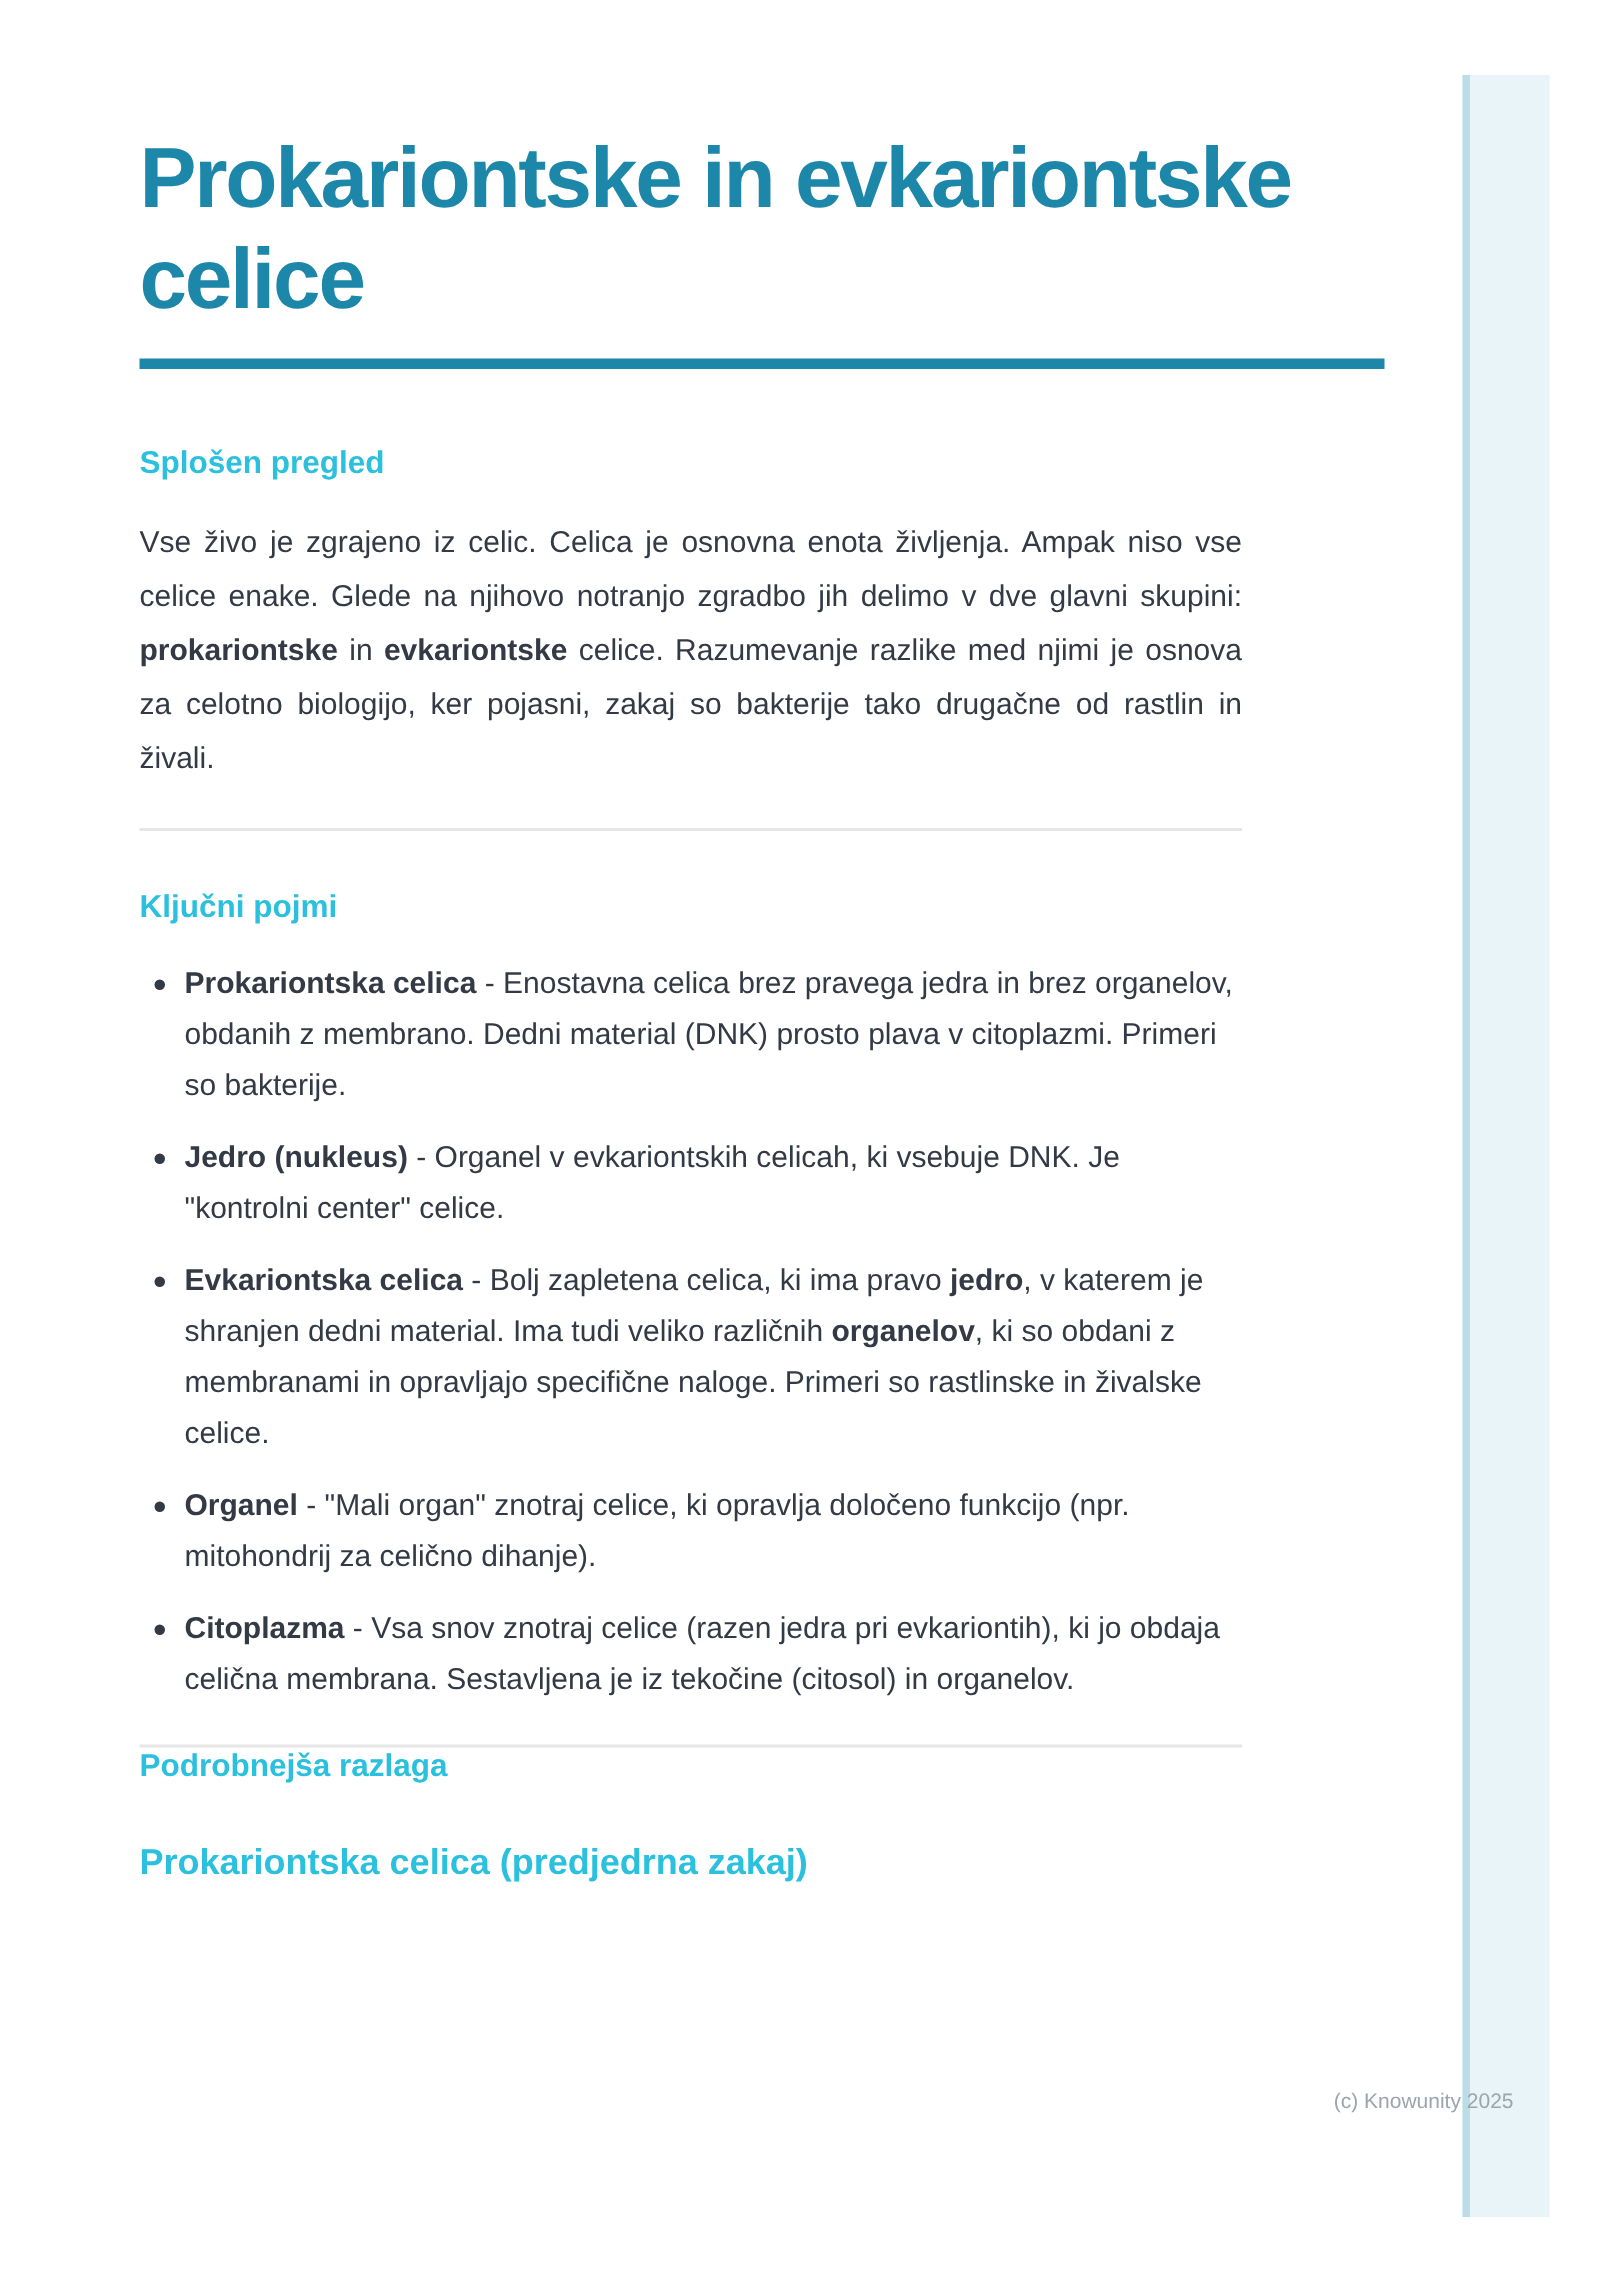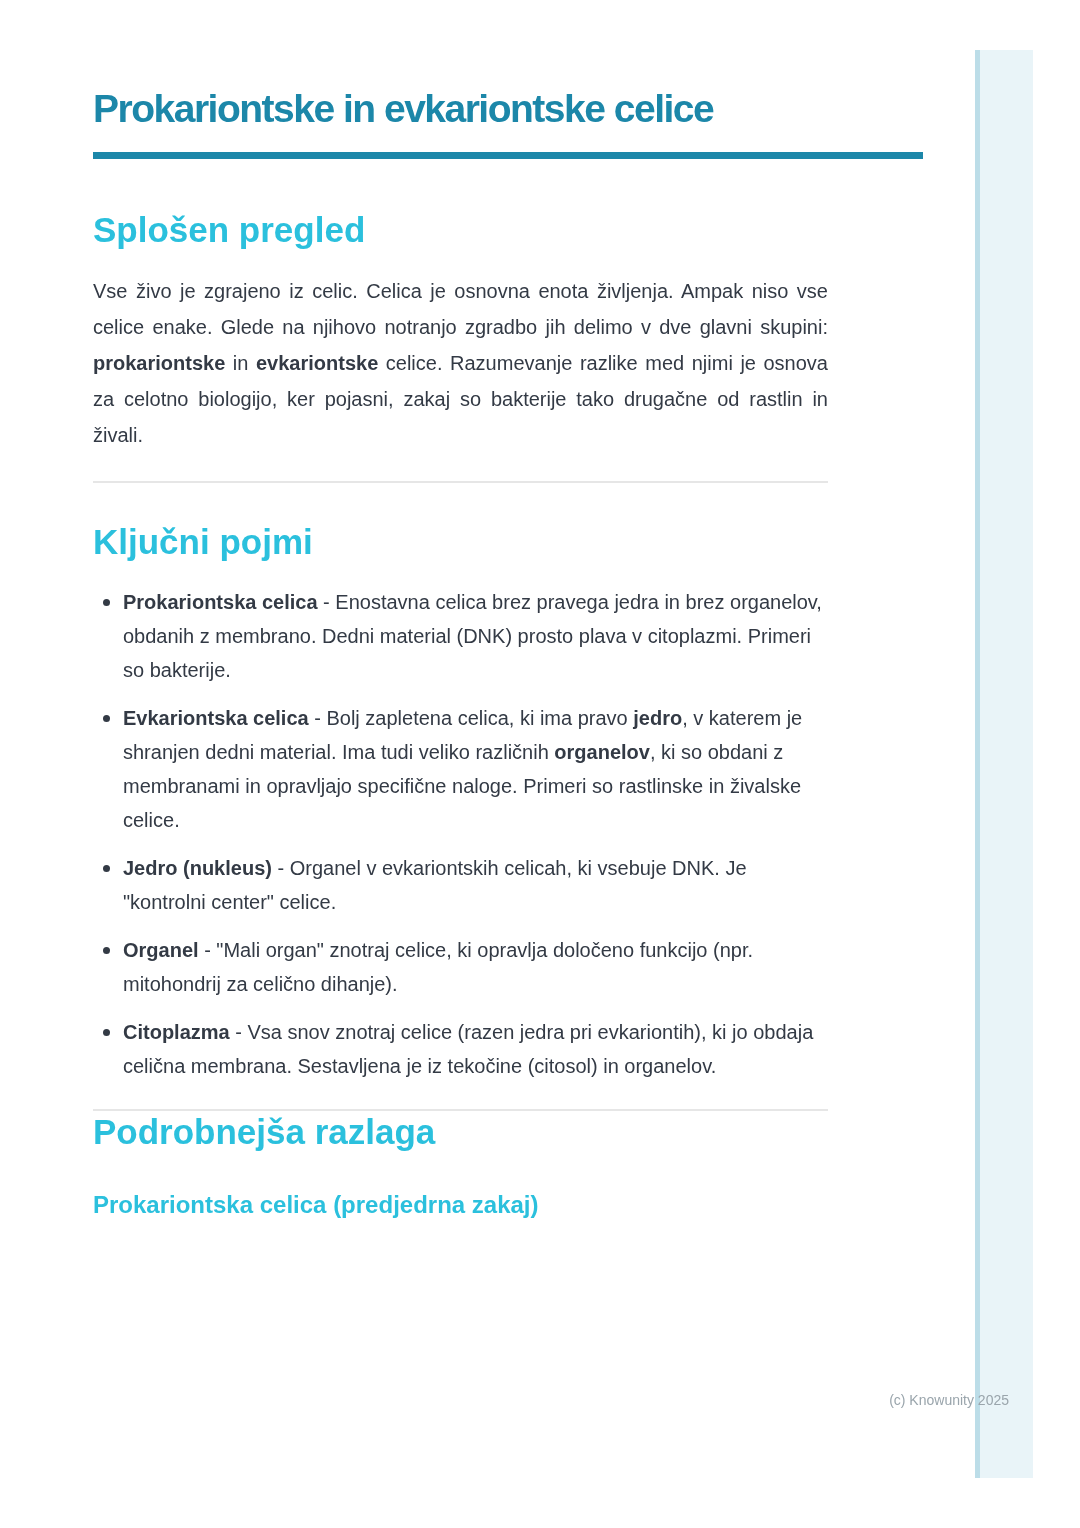--- a/index.html
+++ b/index.html
@@ -22,34 +22,34 @@
   .content{
     margin-left:93px;
     width:735px;
     position:relative;
     z-index:1;
   }
   h1.page-title{
     margin:0;
     padding-top:86px;
     width:880px;
-    font-size:39px;
+    font-size:57px;
     line-height:1.17;
     letter-spacing:-1.5px;
     font-weight:bold;
     color:var(--teal);
   }
   .title-rule{
     width:830px;height:7px;
     background:var(--teal);
     margin-top:20px;
   }
   h2.section-heading{
     margin:0;
-    font-size:35px;
+    font-size:21px;
     line-height:1.2;
     font-weight:bold;
     color:var(--cyan);
   }
   #overview-heading{margin-top:50px;}
   #keyterms-heading{margin-top:38px;}
   #details-heading{}
   p.body-para{
     margin:22px 0 0 0;
     font-size:20px;
@@ -122,22 +122,22 @@
   <div class="title-rule"></div>
 
   <h2 class="section-heading" id="overview-heading">Splošen pregled</h2>
   <p class="body-para"><span>Vse živo je zgrajeno iz celic. Celica je osnovna enota življenja. Ampak niso vse celice enake. Glede na njihovo notranjo zgradbo jih delimo v dve glavni skupini: </span><strong>prokariontske</strong><span> in </span><strong>evkariontske</strong><span> celice. Razumevanje razlike med njimi je osnova za celotno biologijo, ker pojasni, zakaj so bakterije tako drugačne od rastlin in živali.</span></p>
 
   <div class="divider" id="divider-1"></div>
 
   <h2 class="section-heading" id="keyterms-heading">Ključni pojmi</h2>
   <ul class="terms-list">
       <li><strong>Prokariontska celica</strong><span> - Enostavna celica brez pravega jedra in brez organelov, obdanih z membrano. Dedni material (DNK) prosto plava v citoplazmi. Primeri so bakterije.</span></li>
+      <li><strong>Jedro (nukleus)</strong><span> - Organel v evkariontskih celicah, ki vsebuje DNK. Je "kontrolni center" celice.</span></li>
       <li><strong>Evkariontska celica</strong><span> - Bolj zapletena celica, ki ima pravo </span><strong>jedro</strong><span>, v katerem je shranjen dedni material. Ima tudi veliko različnih </span><strong>organelov</strong><span>, ki so obdani z membranami in opravljajo specifične naloge. Primeri so rastlinske in živalske celice.</span></li>
-      <li><strong>Jedro (nukleus)</strong><span> - Organel v evkariontskih celicah, ki vsebuje DNK. Je "kontrolni center" celice.</span></li>
       <li><strong>Organel</strong><span> - "Mali organ" znotraj celice, ki opravlja določeno funkcijo (npr. mitohondrij za celično dihanje).</span></li>
       <li><strong>Citoplazma</strong><span> - Vsa snov znotraj celice (razen jedra pri evkariontih), ki jo obdaja celična membrana. Sestavljena je iz tekočine (citosol) in organelov.</span></li>
     </ul>
 
   <div class="divider" id="divider-2"></div>
 
   <h2 class="section-heading" id="details-heading">Podrobnejša razlaga</h2>
   <h3 class="subsection-heading">Prokariontska celica (predjedrna zakaj)</h3>
 </div>
 

